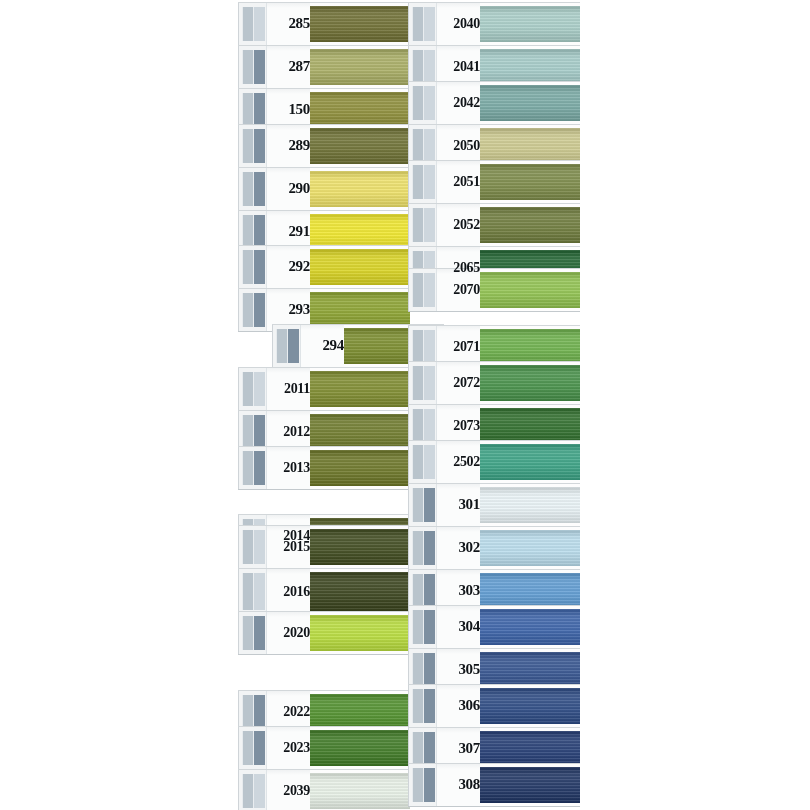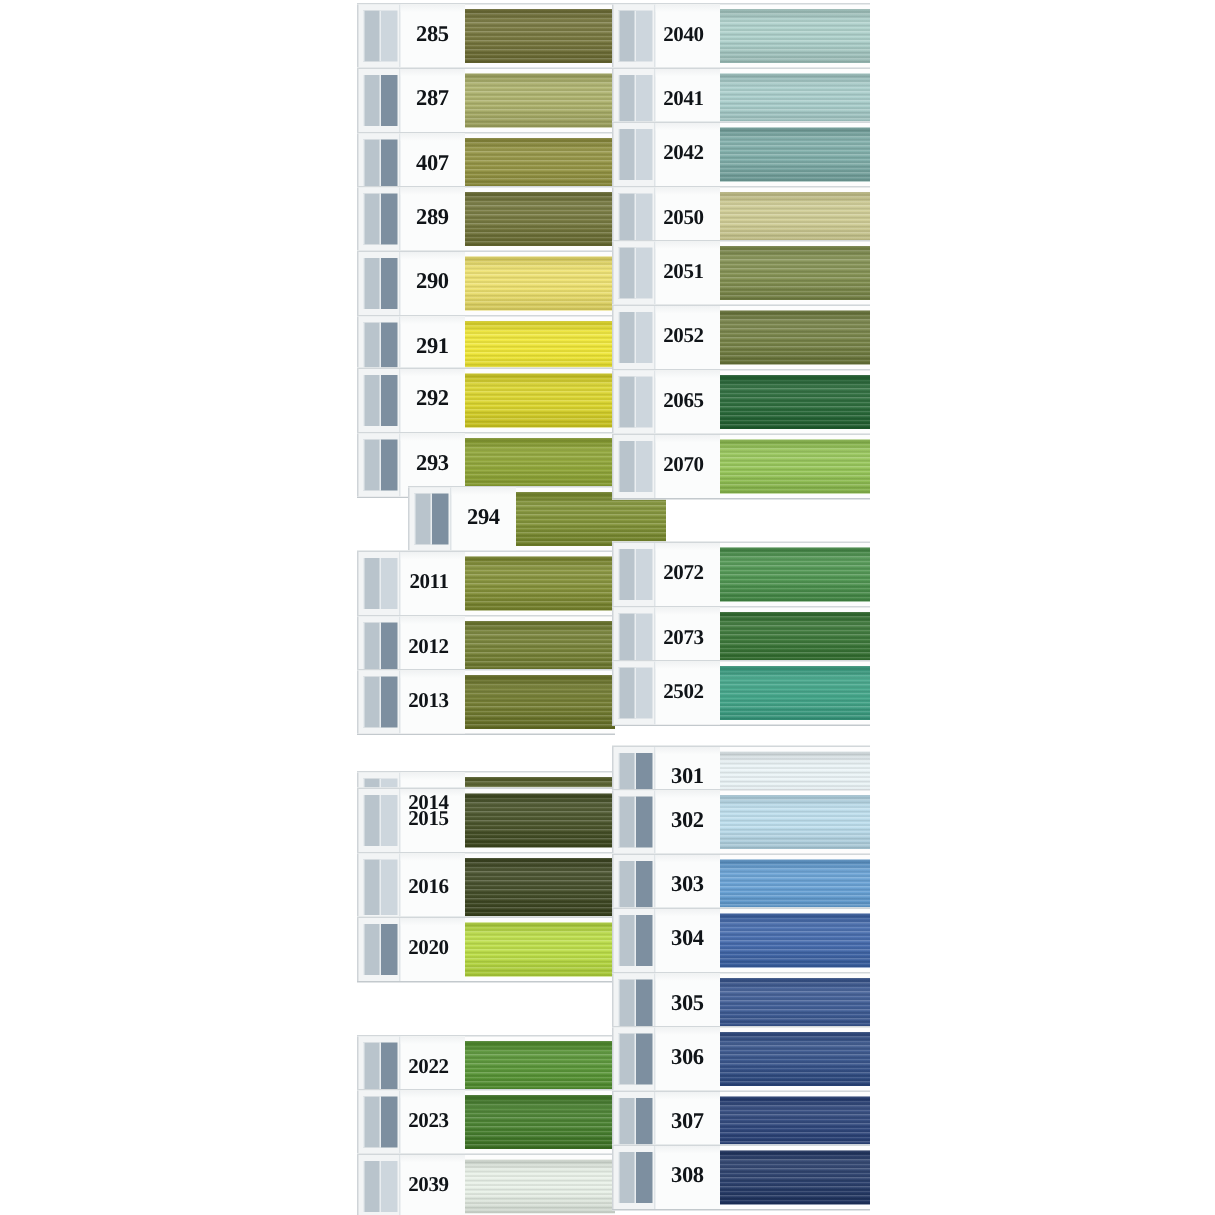--- a/index.html
+++ b/index.html
@@ -82,21 +82,21 @@
   
   .label-panel {
     position: relative;
     flex: 0 0 44px;
     box-sizing: border-box;
     background: #fbfcfc;
     border-left: 1px solid #dfe4e7;
     display: flex;
     align-items: center;
     justify-content: flex-end;
-    padding-right: 11px;
+    padding-right: 0;
     overflow: hidden;
   }
   .label-panel::after {
     content: "";
     position: absolute;
     left: 0; right: 0; top: 0;
     height: 5px;
     background: linear-gradient(#f0f2f3, #fbfcfc);
   }
   .floss-number {
@@ -176,21 +176,21 @@
           </div>
         </div>
       </div>
       <div class="floss-row" style="top: 88px; height: 43.5px;">
         <div class="card-body">
           <div class="tab-strip">
             <div class="tab-pale"></div>
             <div class="tab-dark"></div>
           </div>
           <div class="label-panel">
-            <span class="floss-number">407</span>
+            <span class="floss-number">150</span>
           </div>
           <div class="skein" style="background: rgb(141, 141, 56);">
             <div class="skein-threads"></div>
             <div class="skein-sheen"></div>
           </div>
         </div>
       </div>
       <div class="floss-row" style="top: 124px; height: 43.5px;">
         <div class="card-body">
           <div class="tab-strip">
@@ -531,35 +531,50 @@
           </div>
           <div class="label-panel">
             <span class="floss-number narrow">2065</span>
           </div>
           <div class="skein" style="background: rgb(31, 99, 48);">
             <div class="skein-threads"></div>
             <div class="skein-sheen"></div>
           </div>
         </div>
       </div>
-      <div class="floss-row" style="top: 289px; height: 43.5px; text-align: right;">
+      <div class="floss-row" style="top: 268px; height: 43.5px; text-align: right;">
         <div class="card-body">
           <div class="tab-strip pale-only">
             <div class="tab-pale"></div>
             <div class="tab-dark"></div>
           </div>
           <div class="label-panel">
             <span class="floss-number narrow">2070</span>
           </div>
           <div class="skein" style="background: rgb(144, 194, 79);">
             <div class="skein-threads"></div>
             <div class="skein-sheen"></div>
           </div>
         </div>
       </div>
+      <div class="floss-row" style="top: 325px; height: 43.5px;">
+        <div class="card-body">
+          <div class="tab-strip pale-only">
+            <div class="tab-pale"></div>
+            <div class="tab-dark"></div>
+          </div>
+          <div class="label-panel">
+            <span class="floss-number narrow">2071</span>
+          </div>
+          <div class="skein" style="background: rgb(108, 176, 74);">
+            <div class="skein-threads"></div>
+            <div class="skein-sheen"></div>
+          </div>
+        </div>
+      </div>
       <div class="floss-row" style="top: 361px; height: 43.5px;">
         <div class="card-body">
           <div class="tab-strip pale-only">
             <div class="tab-pale"></div>
             <div class="tab-dark"></div>
           </div>
           <div class="label-panel">
             <span class="floss-number narrow">2072</span>
           </div>
           <div class="skein" style="background: rgb(70, 144, 72);">
@@ -591,21 +606,21 @@
           </div>
           <div class="label-panel">
             <span class="floss-number narrow">2502</span>
           </div>
           <div class="skein" style="background: rgb(58, 162, 132);">
             <div class="skein-threads"></div>
             <div class="skein-sheen"></div>
           </div>
         </div>
       </div>
-      <div class="floss-row" style="top: 483px; height: 43.5px; margin-top: 14px;">
+      <div class="floss-row" style="top: 483px; height: 43.5px;">
         <div class="card-body">
           <div class="tab-strip">
             <div class="tab-pale"></div>
             <div class="tab-dark"></div>
           </div>
           <div class="label-panel">
             <span class="floss-number">301</span>
           </div>
           <div class="skein" style="background: rgb(233, 243, 246);">
             <div class="skein-threads"></div>

